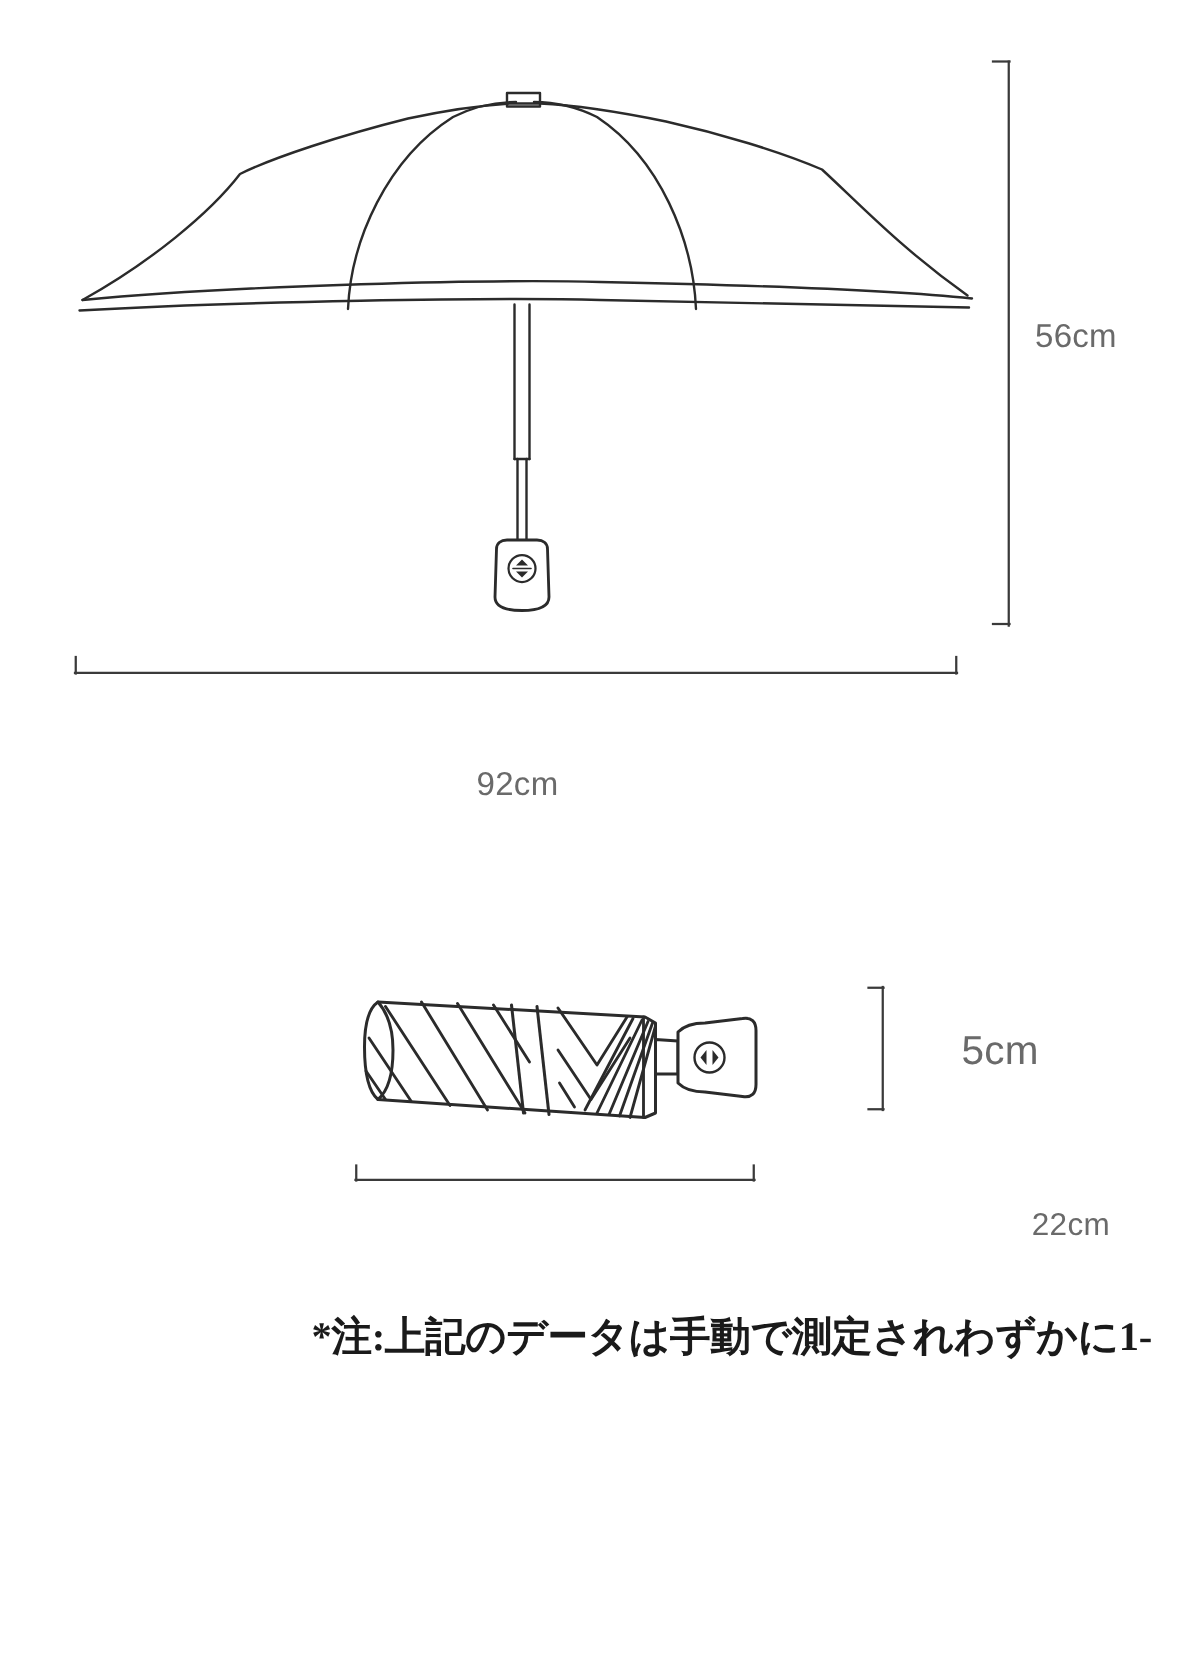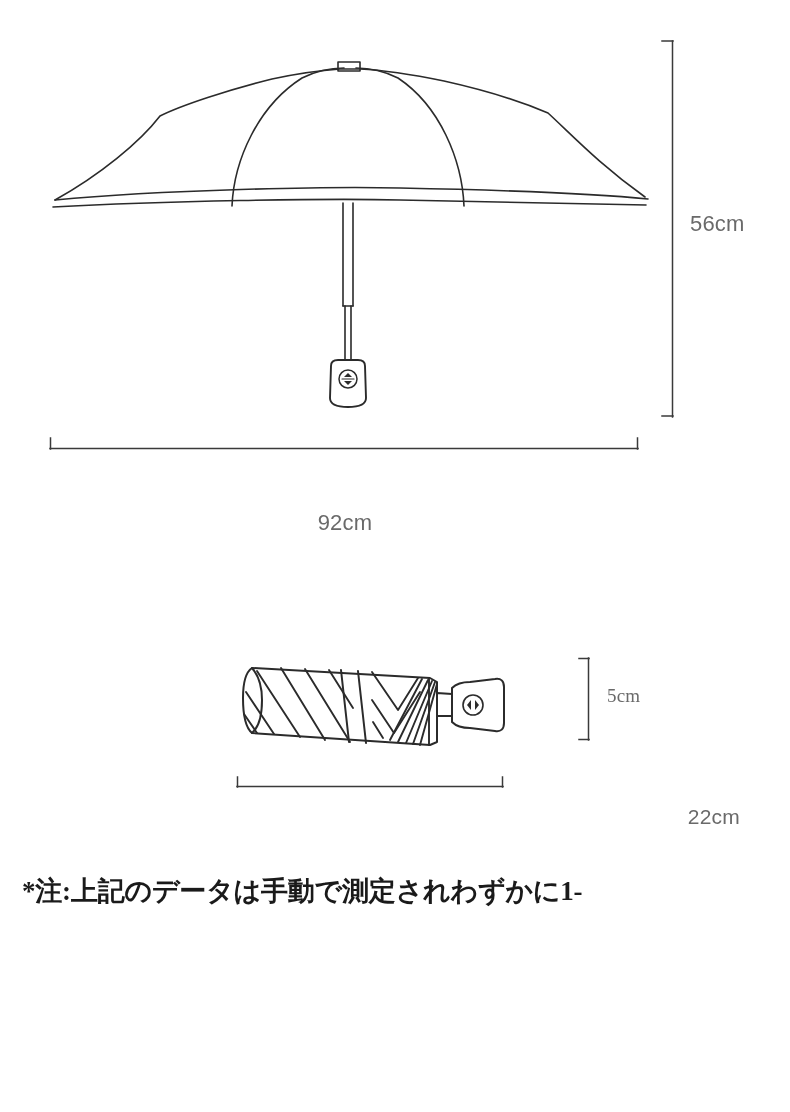--- a/index.html
+++ b/index.html
@@ -45,38 +45,37 @@
   }
   #label-width {
     left: 0;
     top: 466px;
     width: 690px;
     text-align: center;
     font-size: 22px;
     margin-top: 44px;
   }
   #label-depth {
-    left: 607px;
+    left: 641px;
     top: 685px;
-    font-size: 19px;
-    font-family: Liberation Serif, serif;
+    font-size: 27px;
   }
   #label-folded-width {
     left: 0;
     top: 805px;
     width: 740px;
     text-align: right;
     font-size: 21px;
   }
   .note-block {
     position: absolute;
     left: 0;
     top: 872px;
     width: 790px;
-    text-align: left;
+    text-align: right;
     font-family: "Liberation Serif", "DejaVu Serif", serif;
     font-weight: 700;
     font-size: 27px;
     line-height: 1.42;
     color: #1a1a1a;
     letter-spacing: -0.2px;
     padding: 0 22px;
   }
   .note-line { display: block; }
 </style>

